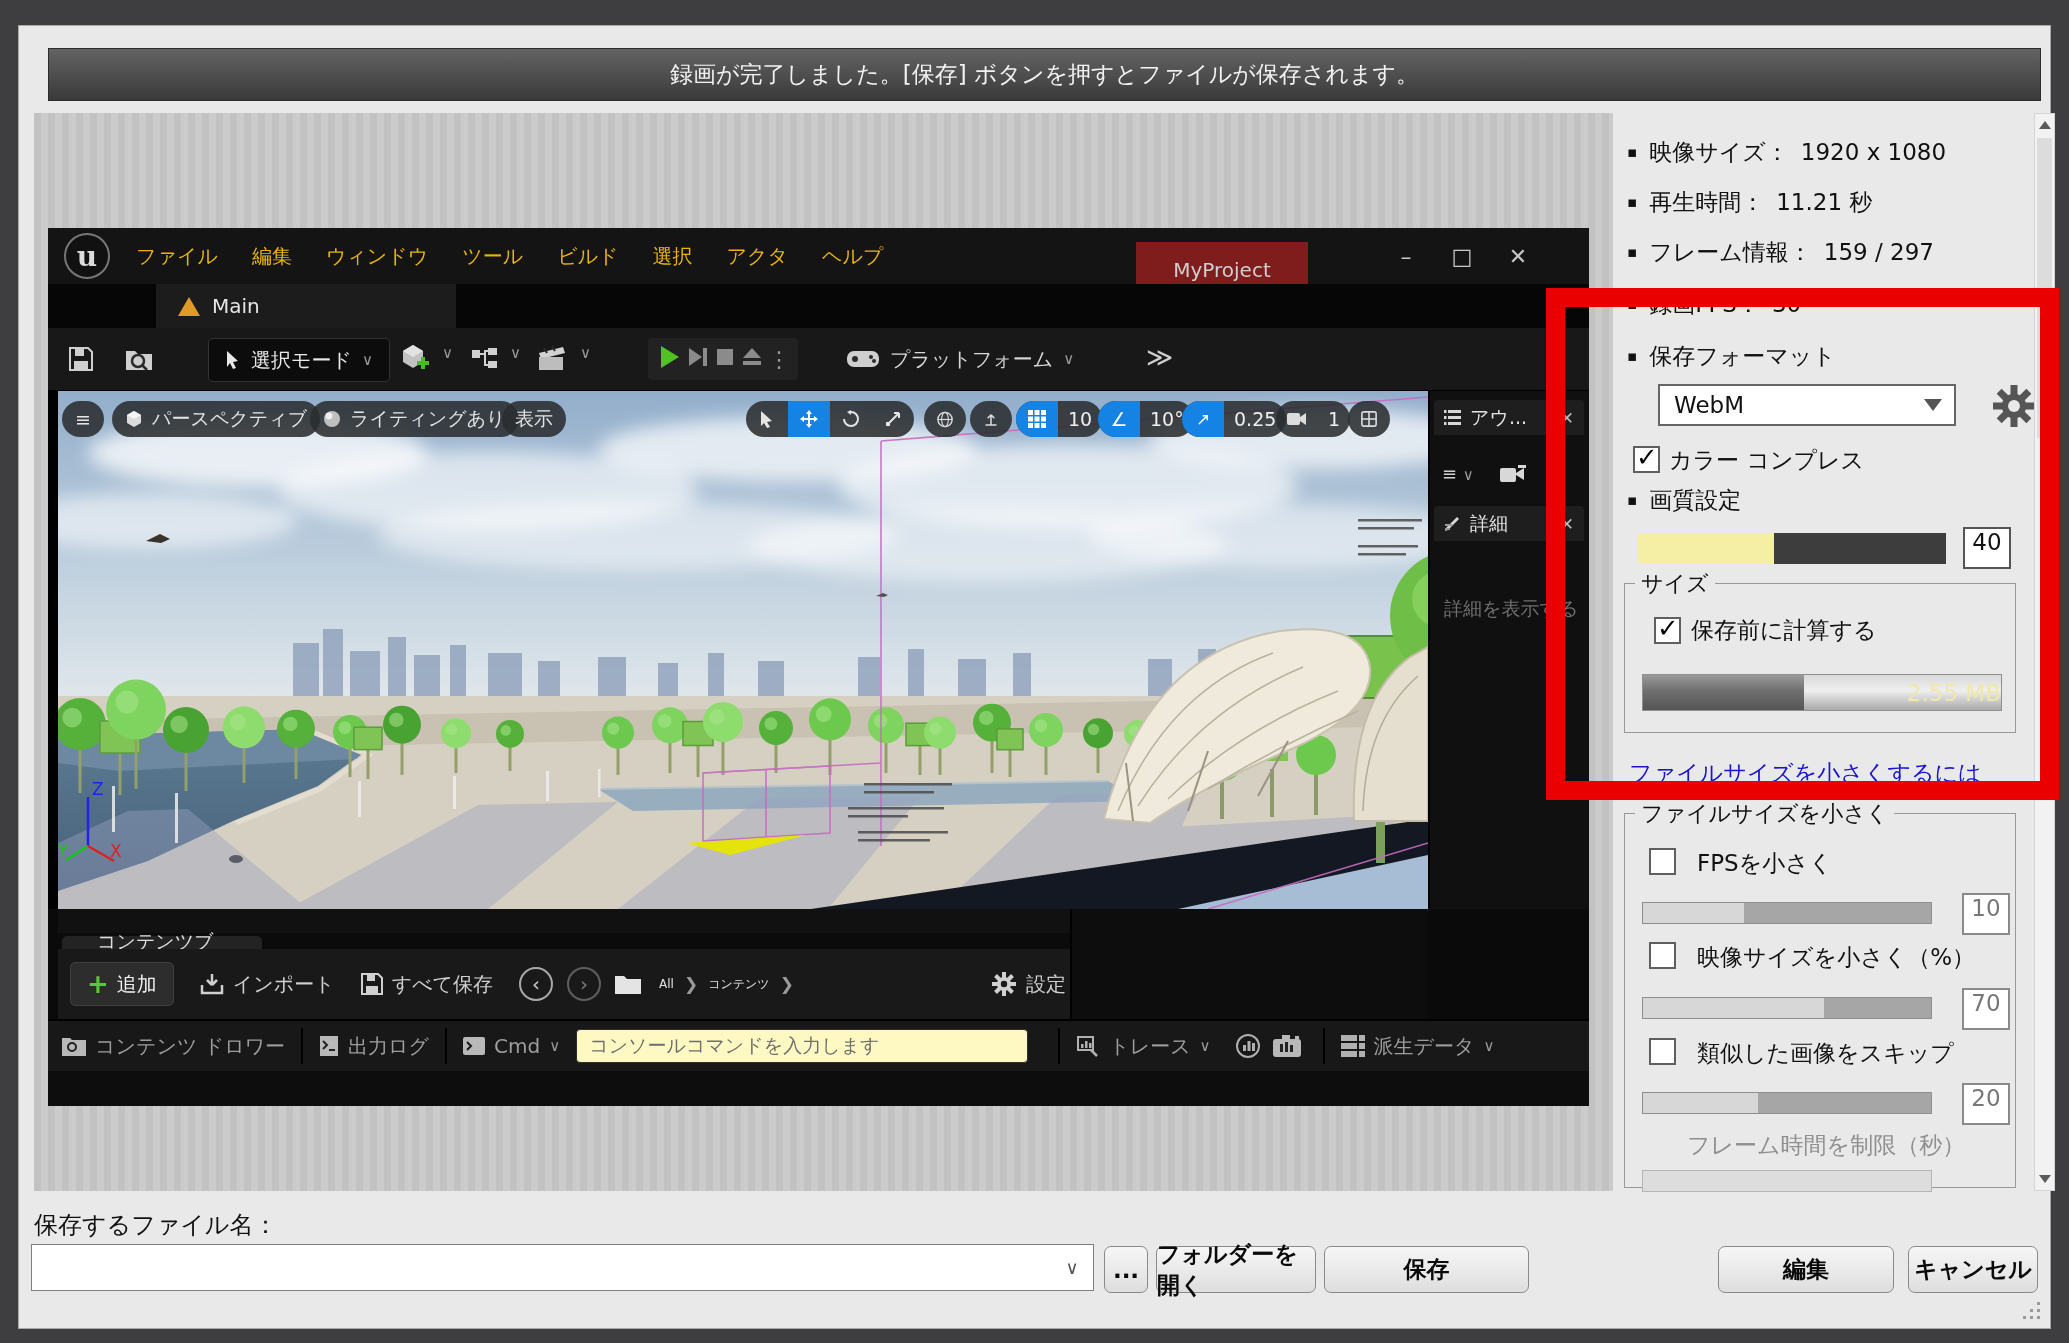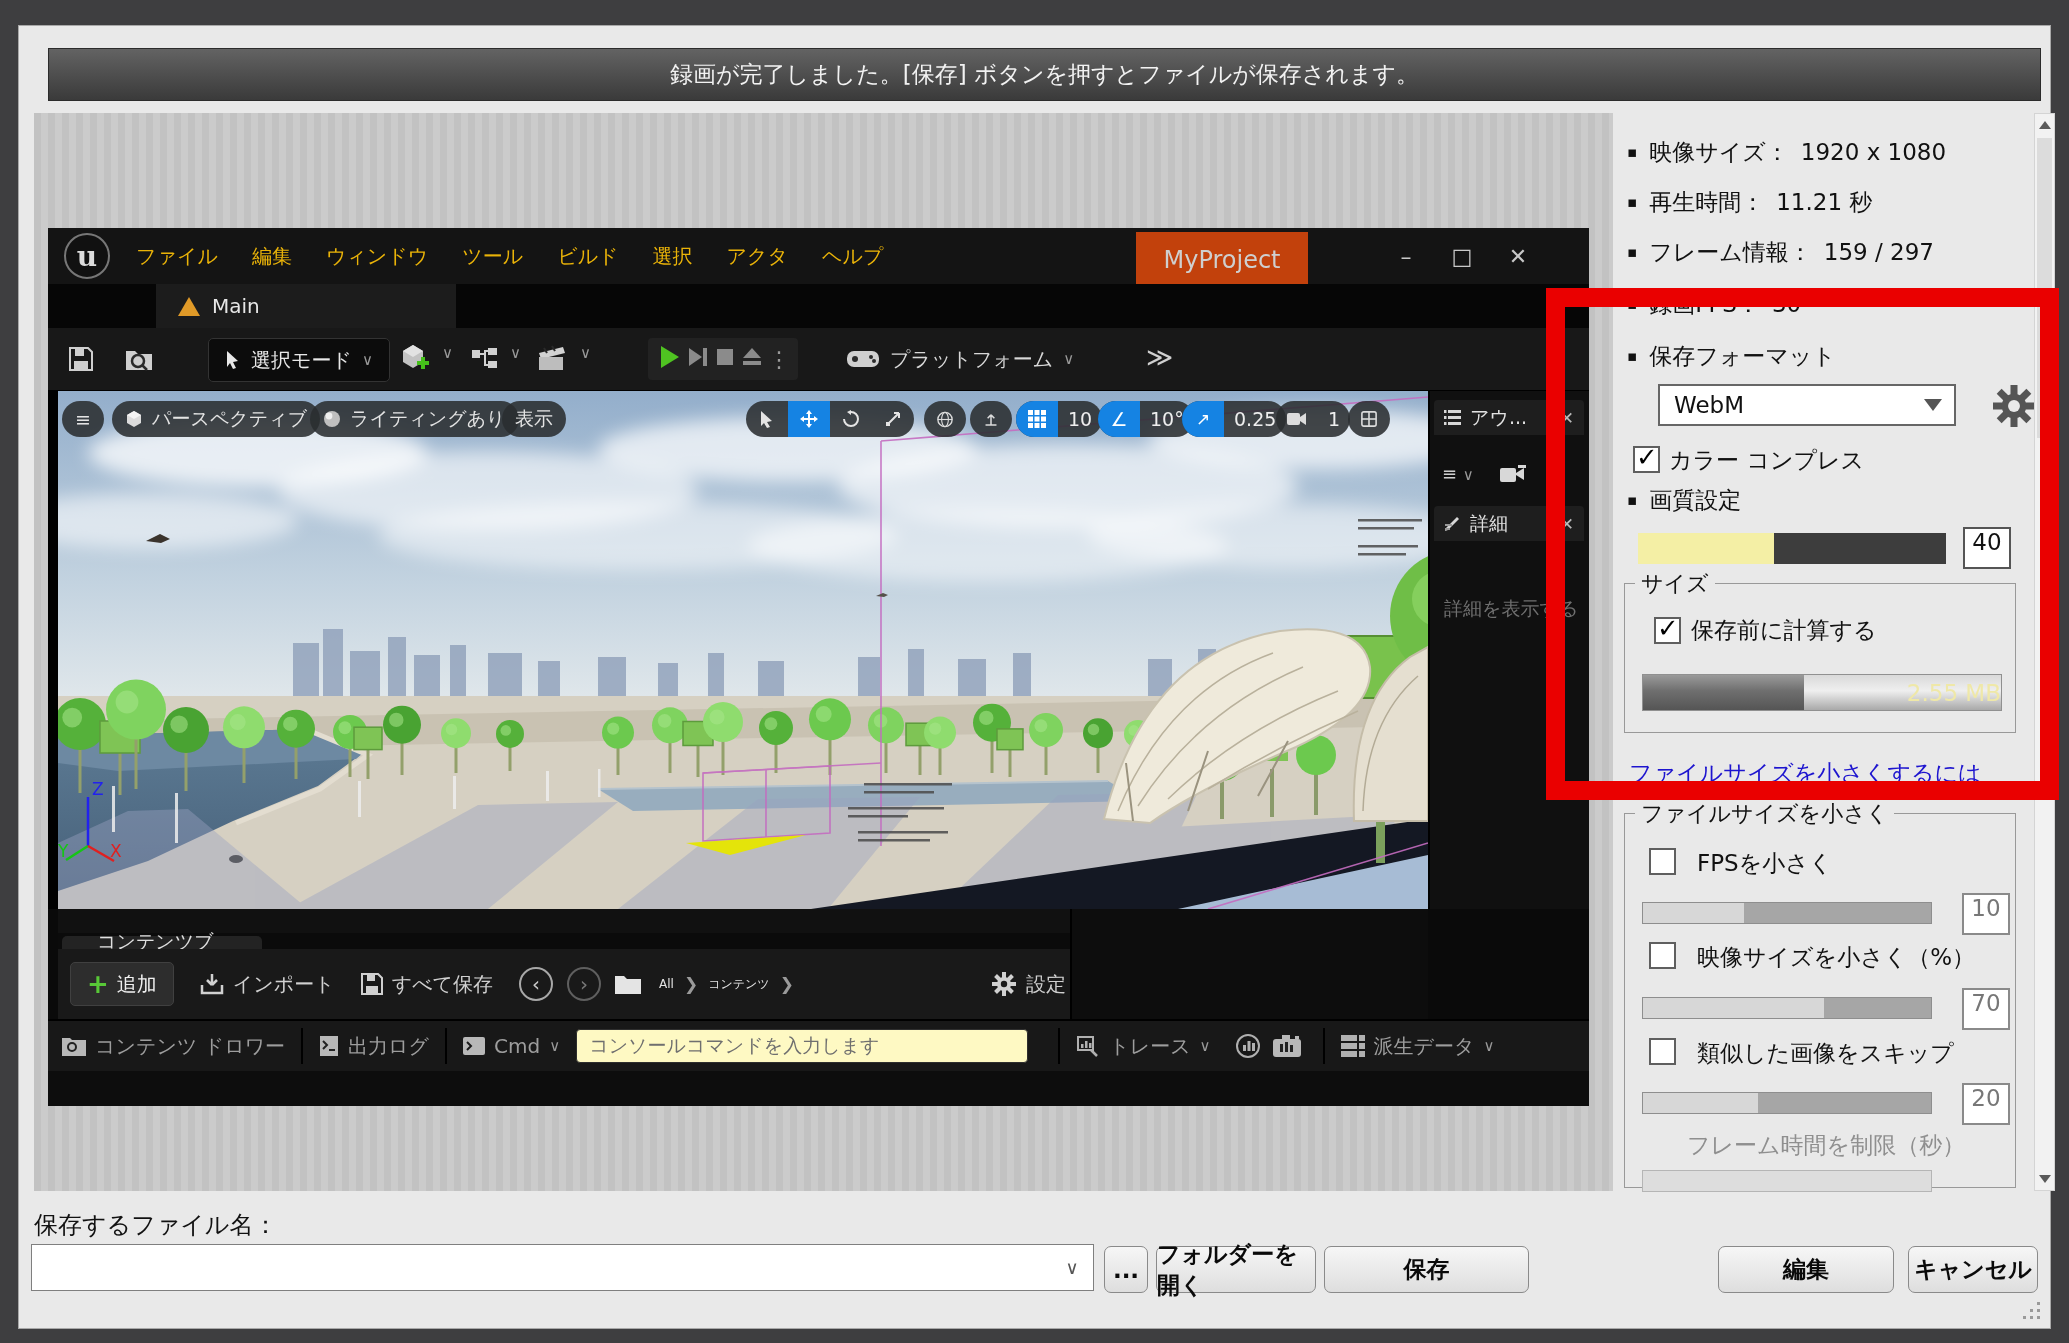--- a/index.html
+++ b/index.html
@@ -14,21 +14,21 @@
            background-image:repeating-linear-gradient(90deg,#c2c2c2 0 7px,#cbcbcb 7px 14px),
                             repeating-linear-gradient(0deg,rgba(255,255,255,.20) 0 1px,rgba(0,0,0,0) 1px 30px);}
   
   .ue{left:29px;top:202px;width:1541px;height:878px;background:#0a0a0a;overflow:hidden;}
   .ue-title{left:0;top:0;width:1541px;height:56px;background:#141414;}
   .ue-logo{left:16px;top:5px;width:46px;height:46px;border-radius:50%;background:#111;
            border:2px solid #777;box-sizing:border-box;color:#dcdcdc;
            font-family:"DejaVu Serif",serif;font-weight:bold;font-size:28px;
            display:flex;align-items:center;justify-content:center;}
   .menus{left:88px;top:0;height:56px;display:flex;gap:34px;align-items:center;color:#eab308;font-size:20px;}
-  .proj-tab{left:1088px;top:4px;width:172px;height:56px;background:#c2410c;color:#cfcfcf;font-size:24px;
+  .proj-tab{left:1088px;top:14px;width:172px;height:56px;background:#7f1d1d;color:#cfcfcf;font-size:20px;
             display:flex;align-items:center;justify-content:center;}
   .winbtn{top:10px;width:44px;height:36px;color:#c8c8c8;font-size:22px;display:flex;align-items:center;justify-content:center;}
   .ue-tabrow{left:0;top:56px;width:1541px;height:44px;background:#060606;}
   .lvl-tab{left:108px;top:0;width:300px;height:44px;background:#1c1c1c;display:flex;align-items:center;gap:12px;padding-left:22px;box-sizing:border-box;}
   .warn-ico{width:0;height:0;border-left:11px solid transparent;border-right:11px solid transparent;border-bottom:19px solid #e09a28;}
   .lvl-tab span{color:#e6e6e6;font-size:20px;}
   .ue-toolbar{left:0;top:100px;width:1541px;height:63px;background:#181818;border-bottom:1px solid #000;box-sizing:border-box;}
   .tb-ico{top:12px;width:38px;height:38px;display:flex;align-items:center;justify-content:center;}
   .mode-pill{left:160px;top:10px;height:42px;background:#0c0c0c;border:1px solid #333;border-radius:5px;
              display:flex;align-items:center;gap:10px;padding:0 16px;color:#e8e8e8;font-size:20px;}

